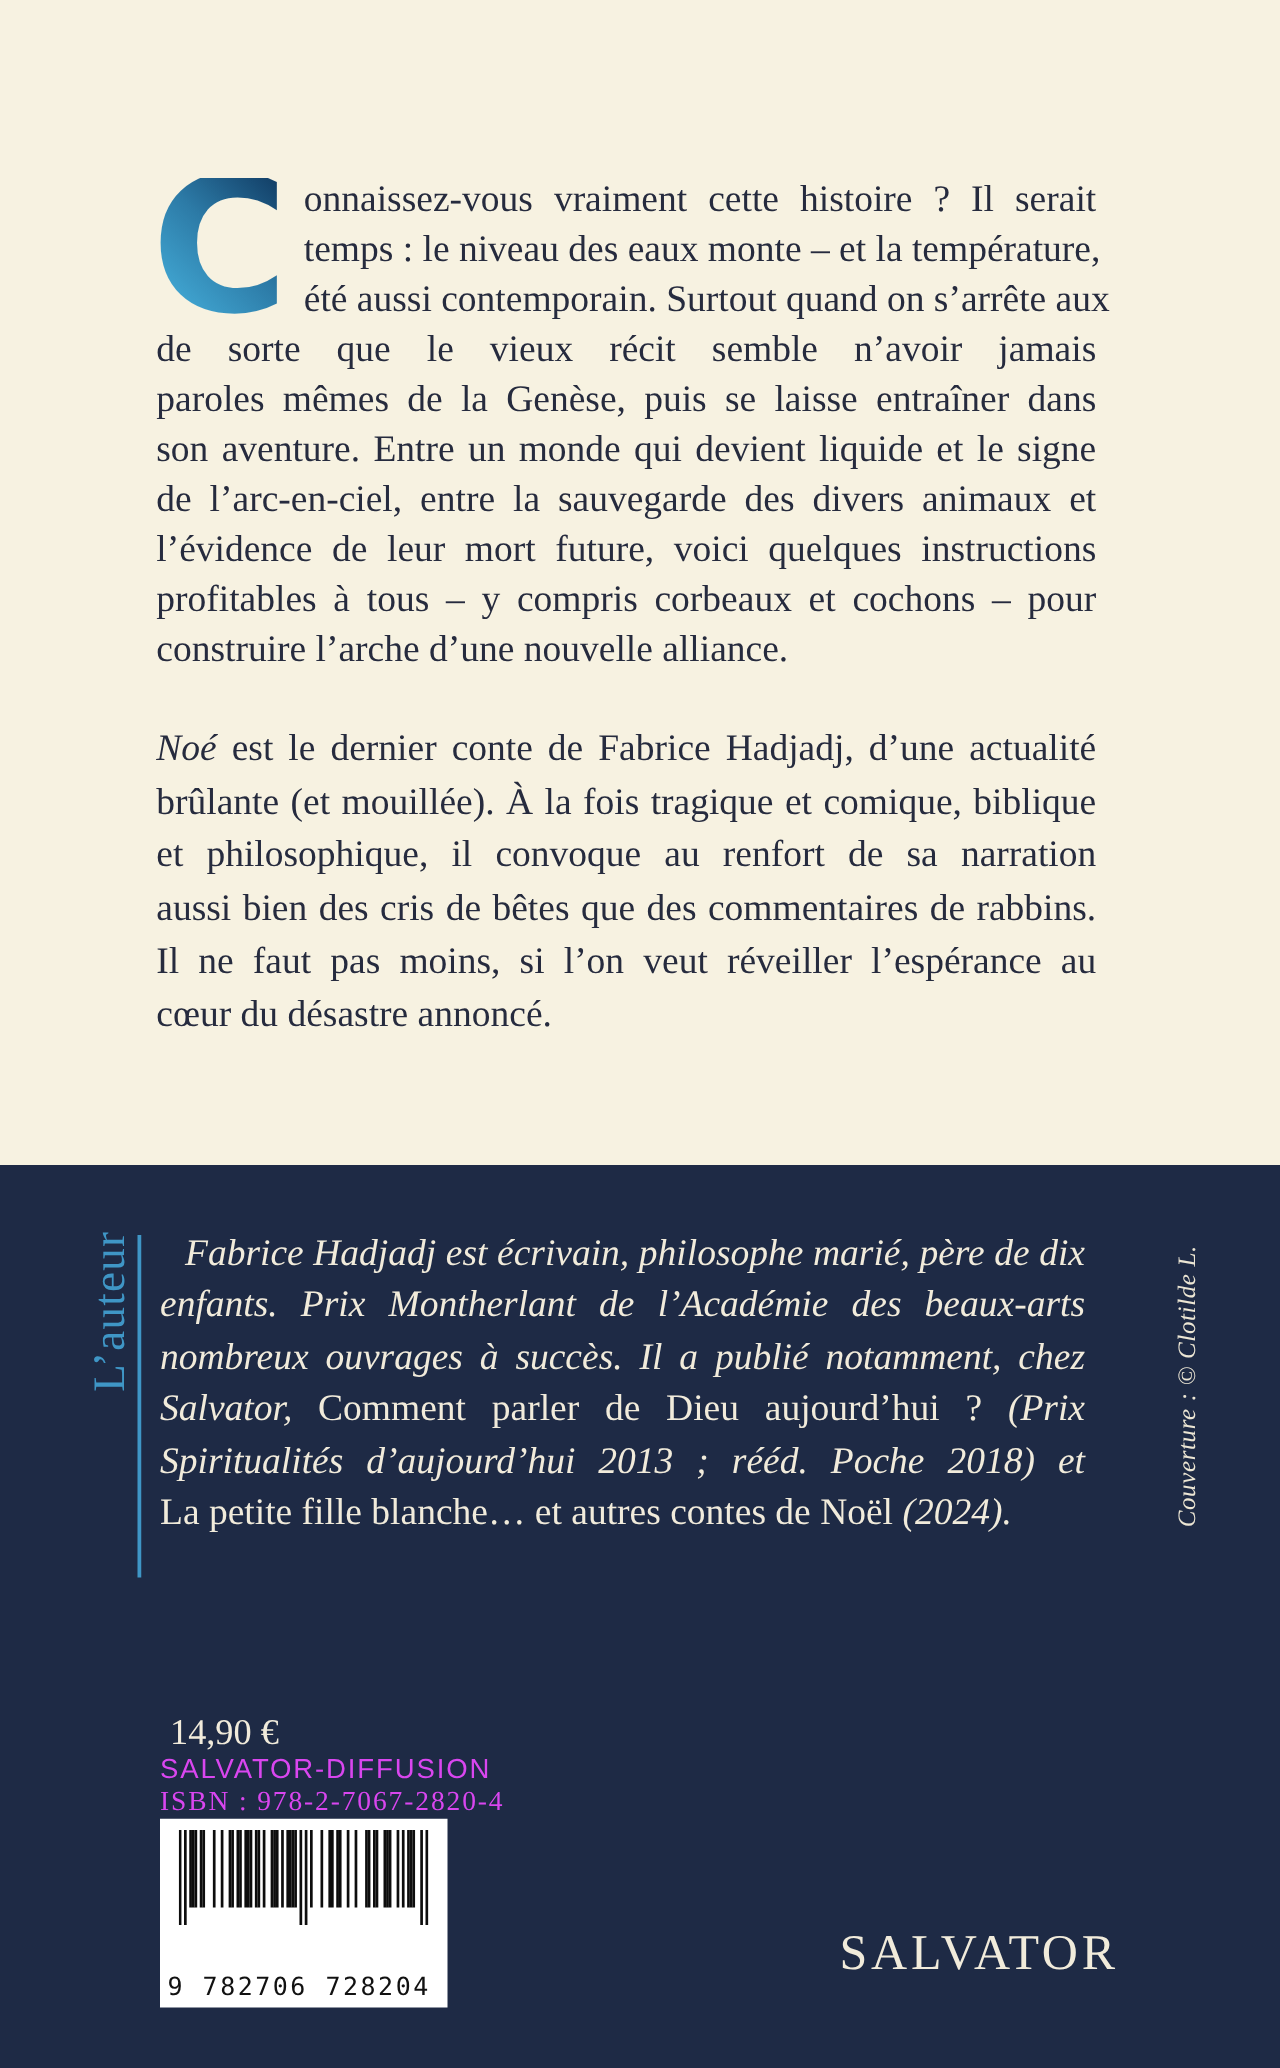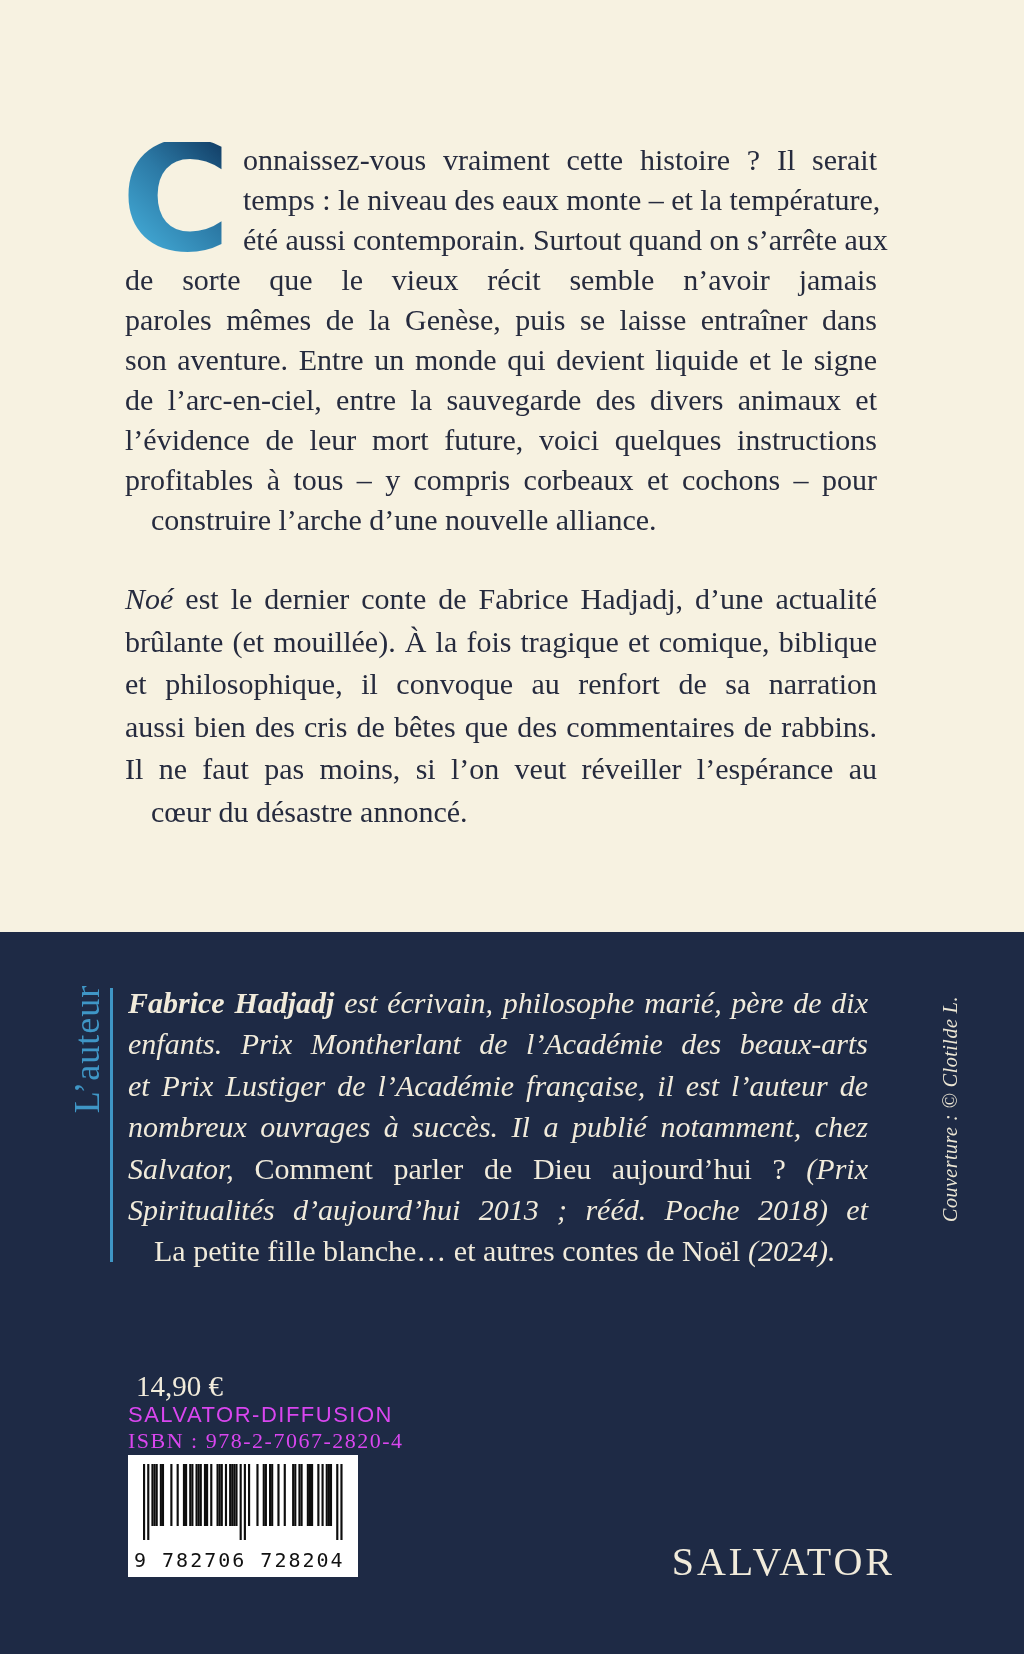--- a/index.html
+++ b/index.html
@@ -7,23 +7,23 @@
         background:#f7f2e1;font-family:"Liberation Serif",serif;}
 
   
   .cream{position:absolute;top:0;left:0;width:1024px;height:932px;background:#f7f2e1;}
   .syn{position:absolute;left:125px;width:752px;color:#262b3e;font-size:30px;}
   .p1{top:140px;}
   .p2{top:578px;}
   .p1 .tline{height:40px;line-height:40px;}
   .p2 .tline{height:42.5px;line-height:42.5px;}
   .tline{text-align:justify;text-align-last:justify;white-space:nowrap;}
-  .tline.last{text-align-last:left;margin-left:26px;}
+  .tline.last{text-align-last:left;}
   .i{font-style:italic;}
-  .b{font-weight:bold;}
+  .b{font-weight:normal;margin-left:20px;}
 
   .dropcap{float:left;width:112px;height:118px;margin:2px 10px 0 -4px;
            font-family:"DejaVu Sans",sans-serif;font-weight:bold;
            font-size:150px;line-height:112px;text-align:left;color:#2f86b4;}
   @supports ((background-clip:text) or (-webkit-background-clip:text)){
     .dropcap{background:linear-gradient(225deg,#123e66 5%,#2c7aa6 45%,#3fa2ce 80%);
              -webkit-background-clip:text;background-clip:text;color:transparent;}
   }
 
   
@@ -39,21 +39,21 @@
        font-size:30px;color:#f1ebdb;}
   .bio .tline{height:41.4px;line-height:41.4px;}
   .bio .r{font-style:normal;}
 
   .price{position:absolute;left:136px;top:438px;font-size:29px;color:#f1ebdb;}
   .dist,.isbn{position:absolute;left:128px;font-family:"Liberation Sans",sans-serif;
               font-size:22px;letter-spacing:1.5px;color:#d946ef;}
   .dist{top:470px;}
   .isbn{top:496px;font-family:Liberation Serif, serif;}
 
-  .barcode{position:absolute;left:128px;top:523px;width:230px;height:122px;background:#ffffff;}
+  .barcode{position:absolute;left:128px;top:523px;width:230px;height:151px;background:#ffffff;}
   .barcode svg{position:absolute;left:15px;top:9px;}
   .barcode svg rect{fill:#0d0d0d;}
   .bcnum{position:absolute;left:6px;bottom:5px;width:218px;
          font-family:"DejaVu Sans Mono",monospace;font-size:20px;
          letter-spacing:2px;color:#111;white-space:nowrap;}
 
   .logo{position:absolute;left:655px;top:606px;width:240px;text-align:right;
         font-size:40px;letter-spacing:3px;color:#f1ebdb;}
 </style>
 </head>
@@ -86,21 +86,20 @@
         <div class="tline last"><span>cœur du désastre annoncé.</span></div>
       </div>
   </section>
 
   <section class="navy">
     <div class="vbox auteur-label">L’auteur</div>
     <div class="vrule"></div>
     <div class="bio">
         <div class="tline"><span class="b">Fabrice Hadjadj</span><span> est écrivain, philosophe marié, père de dix</span></div>
         <div class="tline"><span>enfants. Prix Montherlant de l’Académie des beaux-arts</span></div>
-        <div class="tline"><span>et Prix Lustiger de l’Académie française, il est l’auteur de</span></div>
         <div class="tline"><span>nombreux ouvrages à succès. Il a publié notamment, chez</span></div>
         <div class="tline"><span>Salvator, </span><span class="r">Comment parler de Dieu aujourd’hui ?</span><span> (Prix</span></div>
         <div class="tline"><span>Spiritualités d’aujourd’hui 2013 ; rééd. Poche 2018) et</span></div>
         <div class="tline last"><span class="r">La petite fille blanche… et autres contes de Noël</span><span> (2024).</span></div>
       </div>
     <div class="vbox credit">Couverture : © Clotilde L.</div>
 
     <div class="price">14,90 €</div>
     <div class="dist">SALVATOR-DIFFUSION</div>
     <div class="isbn">ISBN : 978-2-7067-2820-4</div>

